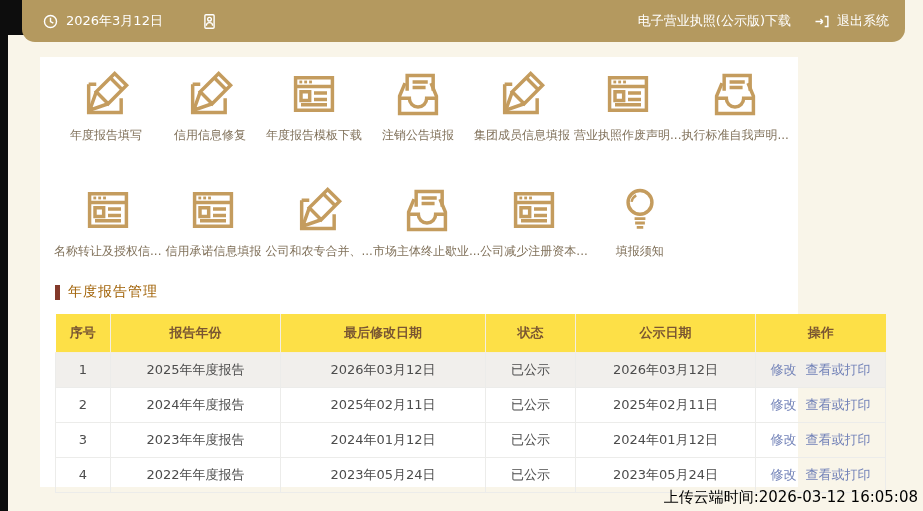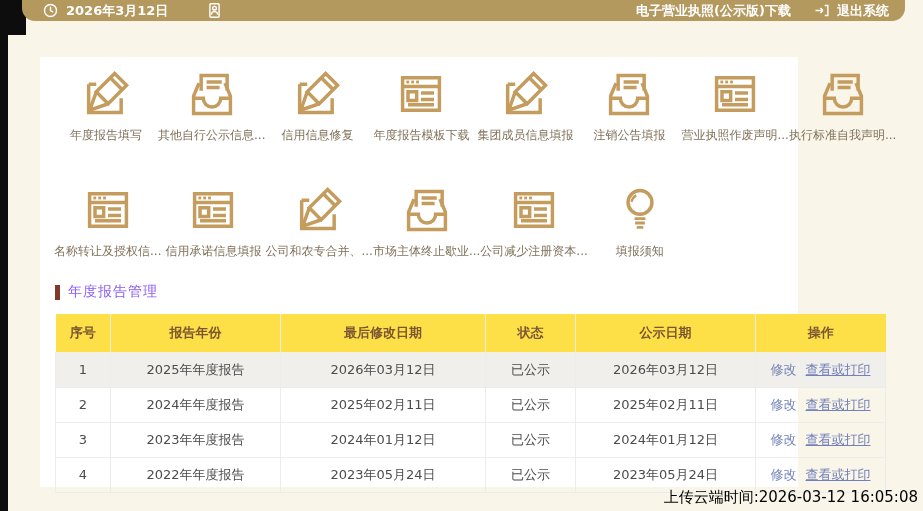--- a/index.html
+++ b/index.html
@@ -9,24 +9,24 @@
     font-family:"DejaVu Sans","Liberation Sans",sans-serif;
     background:#f9f5e9;
     overflow:hidden;
   }
   
   .left-strip { position:absolute; left:0; top:0; bottom:0; width:8px; background:#0d0d0d; }
   .topbar-black { position:absolute; left:0; top:0; width:26px; height:35px; background:#0d0d0d; }
 
   
   .topbar {
-    position:absolute; left:22px; top:0; width:883px; height:21px;
+    position:absolute; left:22px; top:0; width:883px; height:42px;
     background:#b4995f; border-radius:0 0 13px 13px;
     display:flex; align-items:center; padding:0 16px 0 20px;
-    color:#fff; font-size:13px; font-weight:bold; white-space:nowrap;
+    color:#fff; font-size:13px; font-weight:normal; white-space:nowrap;
   }
   .tb-ico { width:17px; height:17px; margin-right:7px; flex:0 0 auto; }
   .tb-ico svg { width:100%; height:100%; stroke:#fff; fill:none; stroke-width:2; }
   .tb-gap { width:38px; }
   .tb-right { margin-left:auto; display:flex; align-items:flex-end; }
   .tb-link { cursor:pointer; }
   .tb-logout { display:flex; align-items:center; margin-left:22px; cursor:pointer; }
 
   
   .card {
@@ -43,39 +43,39 @@
     cursor:pointer;
   }
   .icon-item svg { width:52px; height:52px; color:#c49c5e; stroke:#c49c5e; fill:none; stroke-width:3.2; }
   .icon-label {
     margin-top:7px; font-size:12px; color:#80715a; white-space:nowrap; text-align:center;
   }
 
   
   .section-head { display:flex; align-items:center; margin:23px 0 0 15px; }
   .section-bar { width:5px; height:15px; background:#83392a; margin-right:8px; }
-  .section-title { font-size:14px; color:#8b5cf6; letter-spacing:1px; }
+  .section-title { font-size:14px; color:#a16207; letter-spacing:1px; }
 
   
   table.report {
     margin:13px 15px 0 15px; width:830px; border-collapse:collapse; table-layout:fixed;
     font-size:13px;
   }
   th {
     background:#fde047; color:#7a5632; font-weight:bold; height:38px;
     border-right:1px solid #f4eee1; border-bottom:1px solid #f4eee1;
   }
   th:last-child { border-right:none; }
   td {
     height:35px; text-align:center; color:#4c4c4c;
     border:1px solid #ececea;
   }
   tr.shade td { background:#f1efec; }
   .op a { color:#7282b8; text-decoration:none; cursor:pointer; }
-  .op a + a { margin-left:9px;text-decoration:underline; }
+  .op a + a { margin-left:9px; }
 
   
   .footer-time {
     position:absolute; right:5px; top:488px;
     font-size:15px; color:#000;
   }
 </style>
 </head>
 <body>
 
@@ -147,47 +147,41 @@
   <div class="grid">
     <div class="icon-row">
       <div class="icon-item">
         <svg>
             <use href="#sym-edit"></use>
           </svg>
         <div class="icon-label">年度报告填写</div>
       </div>
       <div class="icon-item">
         <svg>
+            <use href="#sym-edit"></use>
+          </svg>
+        <div class="icon-label">信用信息修复</div>
+      </div>
+      <div class="icon-item">
+        <svg>
+            <use href="#sym-browser"></use>
+          </svg>
+        <div class="icon-label">年度报告模板下载</div>
+      </div>
+      <div class="icon-item">
+        <svg>
             <use href="#sym-inbox"></use>
           </svg>
-        <div class="icon-label">其他自行公示信息...</div>
+        <div class="icon-label">注销公告填报</div>
       </div>
       <div class="icon-item">
         <svg>
             <use href="#sym-edit"></use>
           </svg>
-        <div class="icon-label">信用信息修复</div>
-      </div>
-      <div class="icon-item">
-        <svg>
-            <use href="#sym-browser"></use>
-          </svg>
-        <div class="icon-label">年度报告模板下载</div>
-      </div>
-      <div class="icon-item">
-        <svg>
-            <use href="#sym-edit"></use>
-          </svg>
         <div class="icon-label">集团成员信息填报</div>
-      </div>
-      <div class="icon-item">
-        <svg>
-            <use href="#sym-inbox"></use>
-          </svg>
-        <div class="icon-label">注销公告填报</div>
       </div>
       <div class="icon-item">
         <svg>
             <use href="#sym-browser"></use>
           </svg>
         <div class="icon-label">营业执照作废声明...</div>
       </div>
       <div class="icon-item">
         <svg>
             <use href="#sym-inbox"></use>

